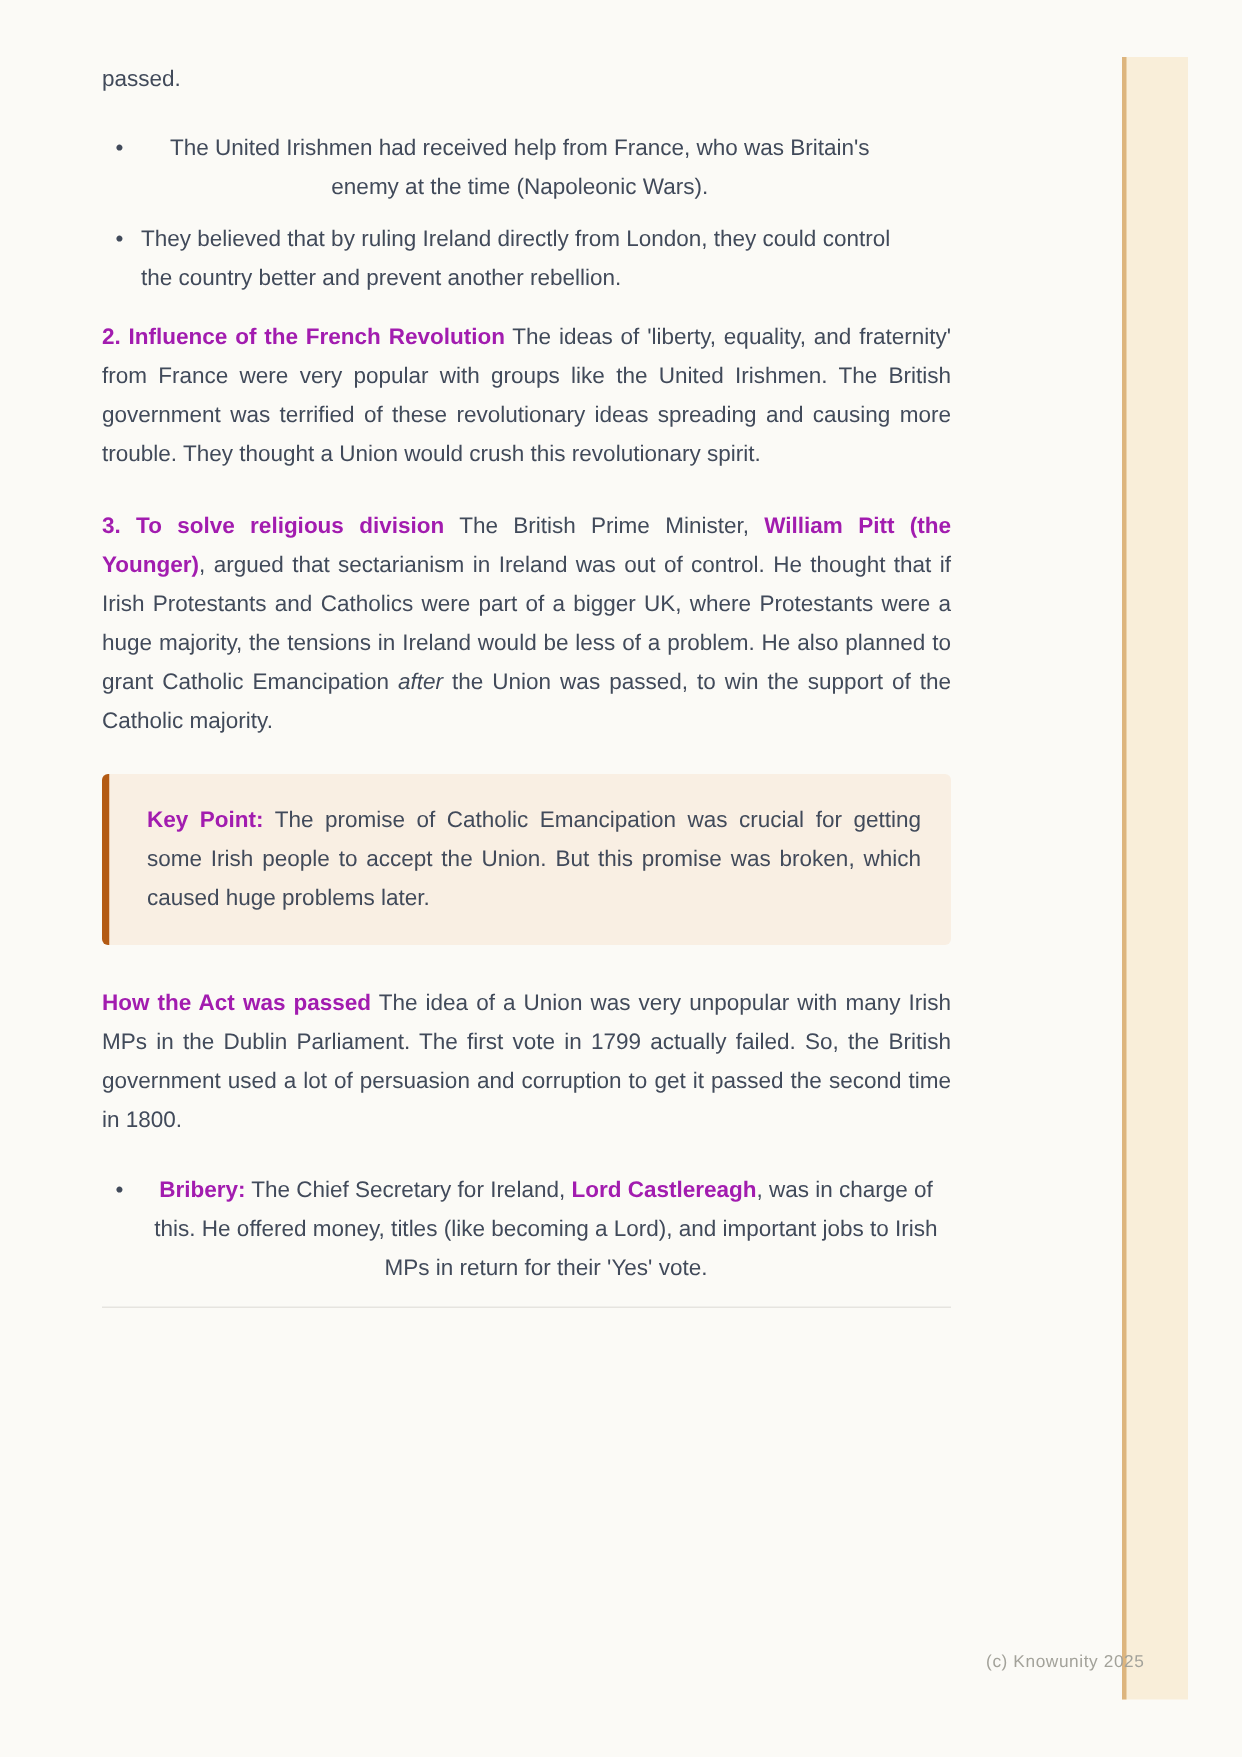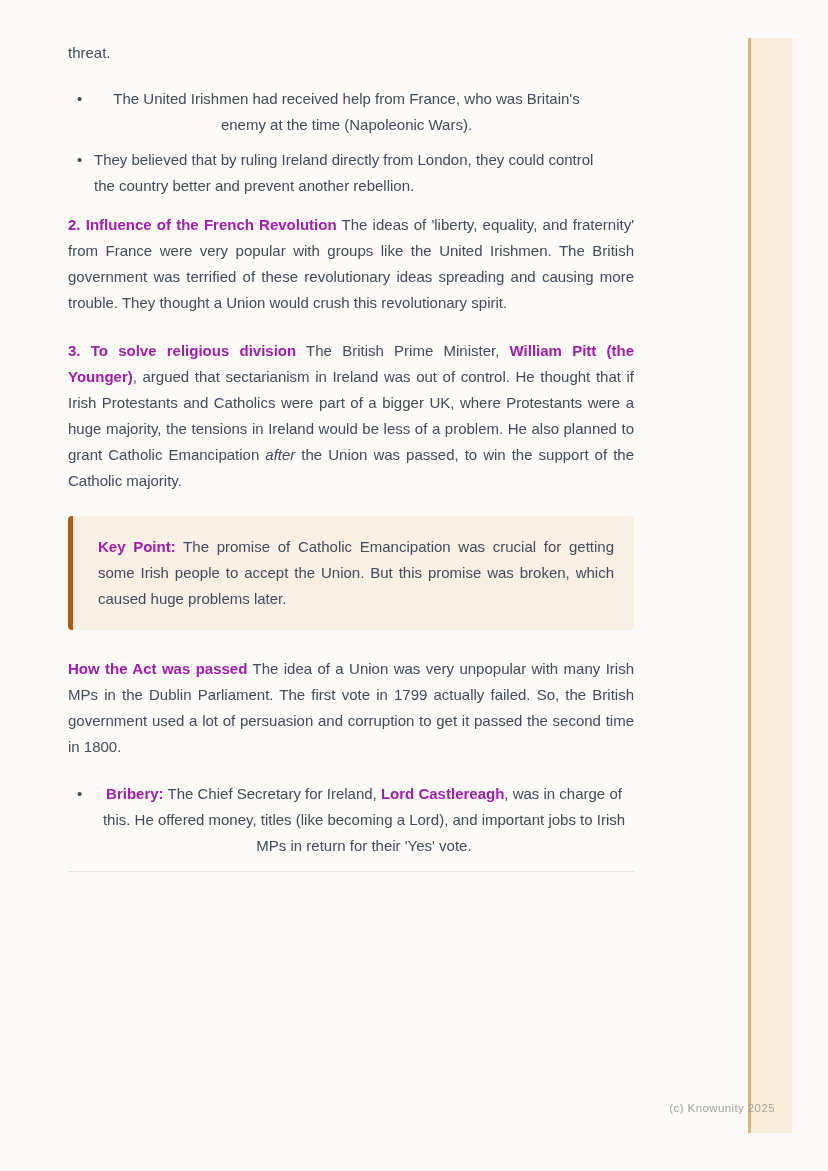--- a/index.html
+++ b/index.html
@@ -76,34 +76,34 @@
     top: 38px;
     width: 44px;
     height: 1095px;
     background: #f9eed9;
     border-left: 3px solid #ddb57e;
   }
   .watermark {
     position: absolute;
     z-index: 2;
     top: 1102px;
-    right: 53px;
+    right: 65px;
     font-size: 11.5px;
     letter-spacing: 0.4px;
     color: #a3a29a;
   }
 </style>
 </head>
 <body>
 
 <aside class="edge-stripe"></aside>
 
 <main class="content">
 
-  <p class="para"><span>threat.</span></p>
+  <p class="para"><span>passed.</span></p>
 
   <ul class="bullets reasons">
     <li><span>The United Irishmen had received help from France, who was Britain's enemy at the time (Napoleonic Wars).</span></li>
     <li><span>They believed that by ruling Ireland directly from London, they could control the country better and prevent another rebellion.</span></li>
   </ul>
 
   <p id="para-french" class="para justify"><strong class="run-in">2. Influence of the French Revolution</strong><span> The ideas of 'liberty, equality, and fraternity' from France were very popular with groups like the United Irishmen. The British government was terrified of these revolutionary ideas spreading and causing more trouble. They thought a Union would crush this revolutionary spirit.</span></p>
 
   <p id="para-religious" class="para justify"><strong class="run-in">3. To solve religious division</strong><span> The British Prime Minister, </span><strong>William Pitt (the Younger)</strong><span>, argued that sectarianism in Ireland was out of control. He thought that if Irish Protestants and Catholics were part of a bigger UK, where Protestants were a huge majority, the tensions in Ireland would be less of a problem. He also planned to grant Catholic Emancipation </span><em>after</em><span> the Union was passed, to win the support of the Catholic majority.</span></p>
 

